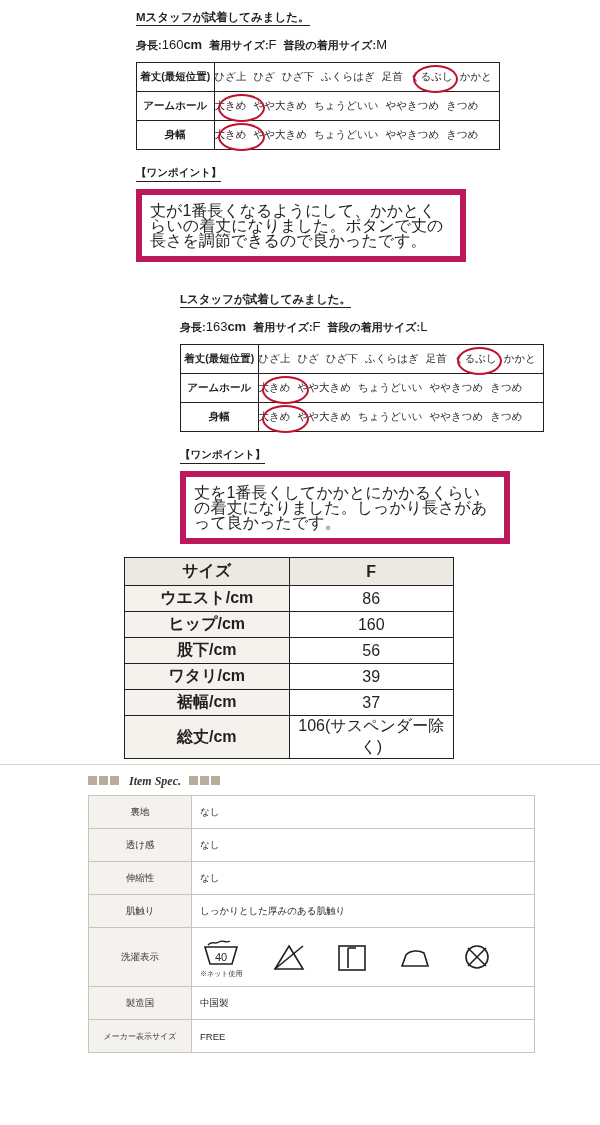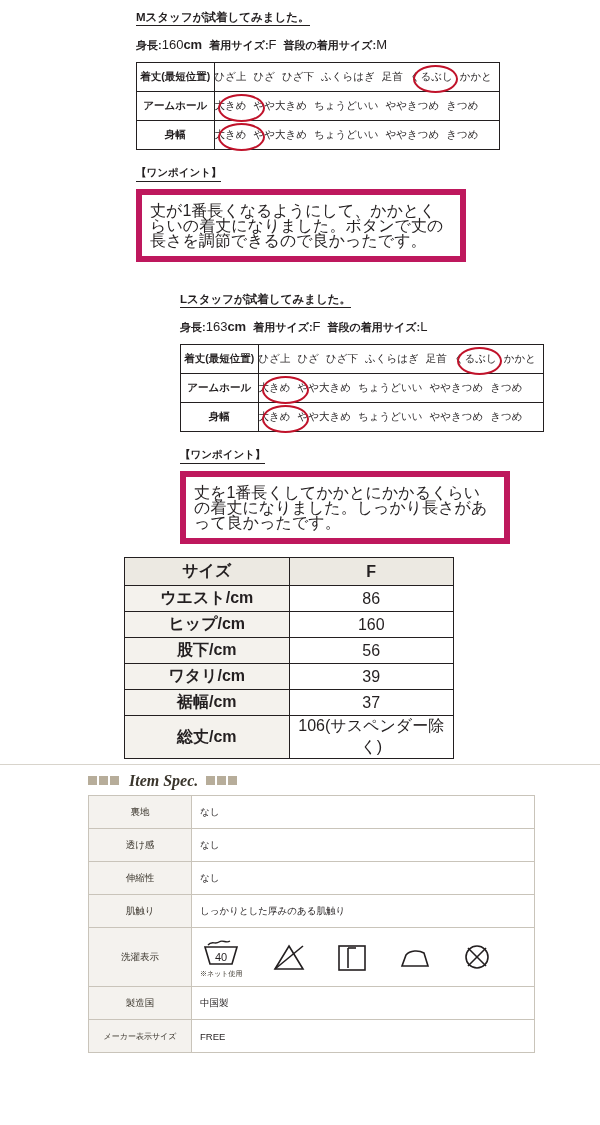--- a/index.html
+++ b/index.html
@@ -152,21 +152,21 @@
     margin-top: 0;
     height: 16px;
     display: flex;
     align-items: center;
   }
   .sq {
     width: 9px; height: 9px; background: #b7ad9a; display: inline-block; margin-right: 2px;
   }
   .spec-head-title {
     font-family: "Liberation Serif", serif;
-    font-size: 16px;
+    font-size: 12px;
     font-weight: bold;
     font-style: italic;
     margin: 0 8px;
     color: #3a352c;
   }
   table.spec-table {
     border-collapse: collapse;
     margin-left: 88px;
     margin-top: 6px;
     table-layout: fixed;

